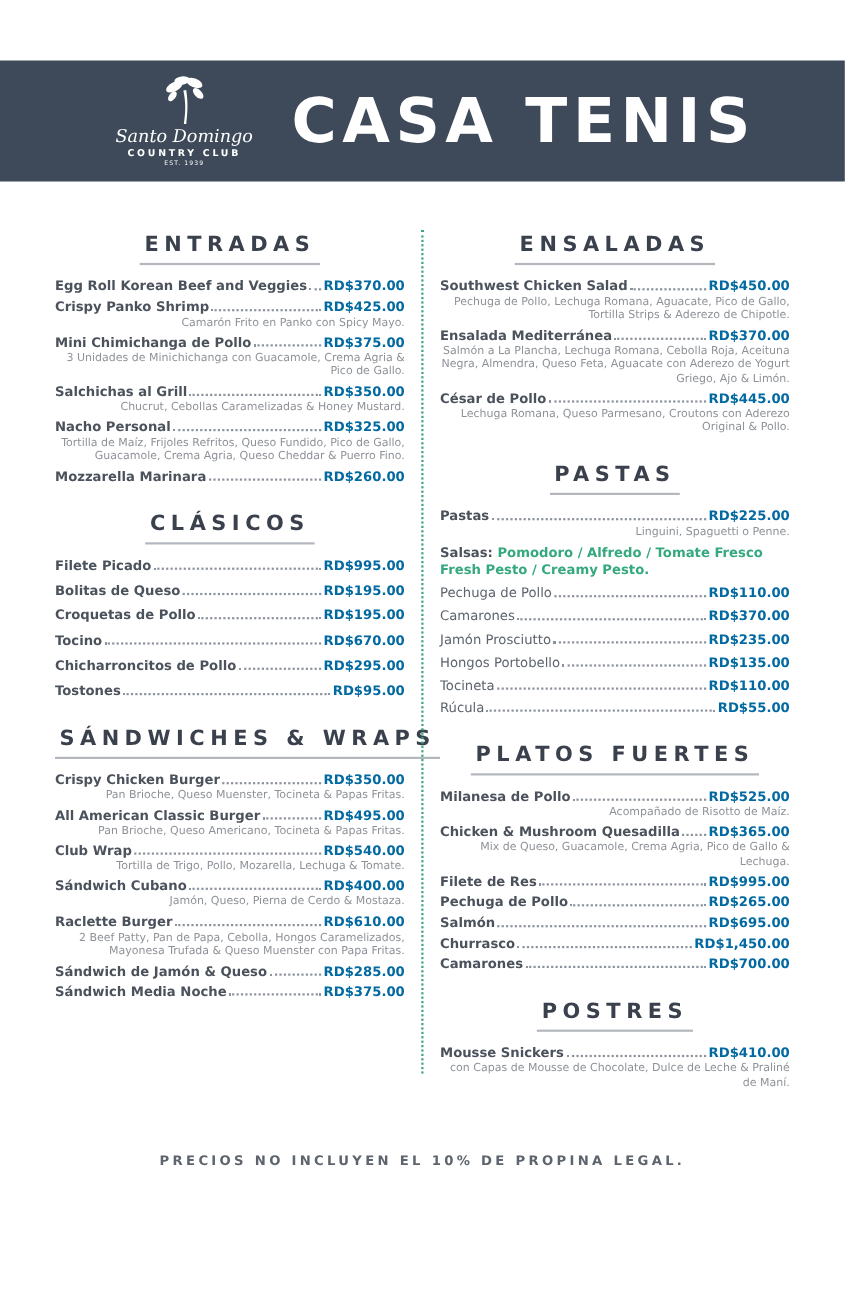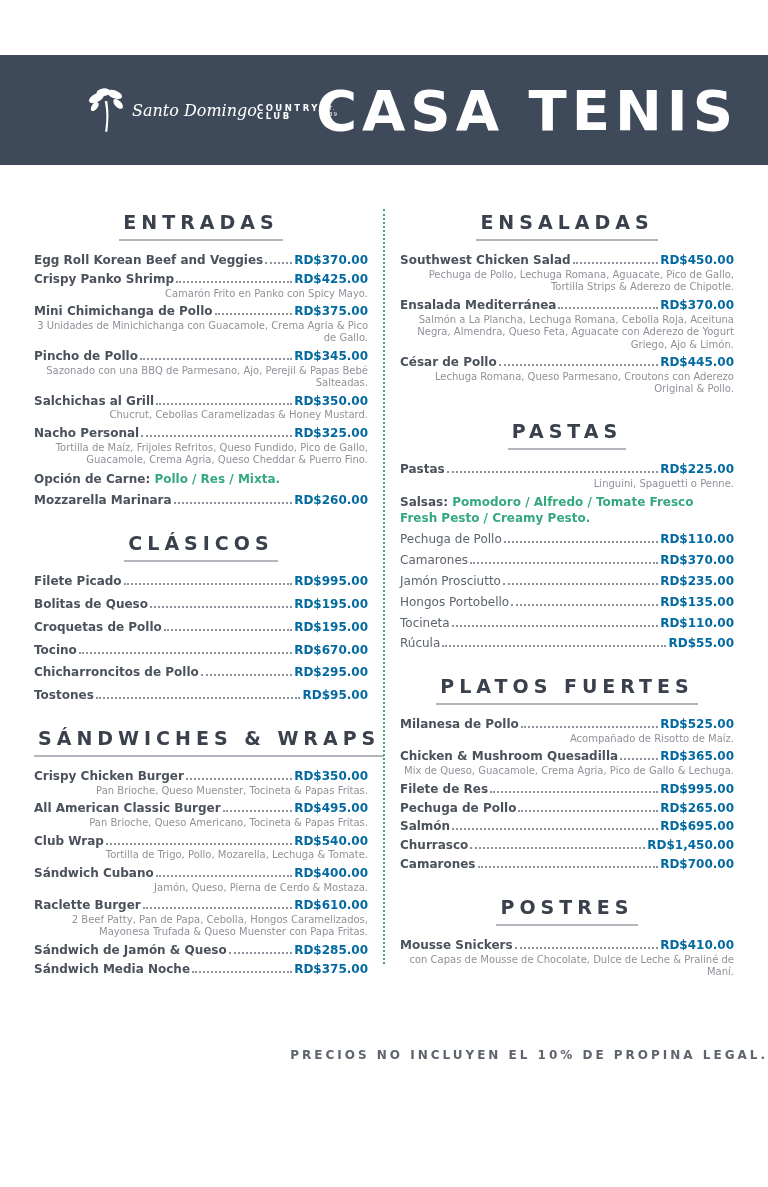--- a/index.html
+++ b/index.html
@@ -13,43 +13,43 @@
   .page { position: relative; width: 768px; height: 1187px; background: #fff; }
 
   
   .band {
     position: absolute; top: 55px; left: 0; width: 768px; height: 110px;
     background: #3e4a59;
     display: flex; align-items: center;
   }
   .logo {
     width: 175px; margin-left: 80px;
-    display: flex; flex-direction: row; align-items: center;
+    display: flex; flex-direction: column; align-items: center;
     color: #fff; line-height: 1; flex: none;
   }
   .logo svg { display: block; }
   .logo-script {
     font-family: "DejaVu Serif", "Liberation Serif", serif;
     font-style: italic; font-size: 16px; margin-top: 2px; white-space: nowrap;
   }
   .logo-sub {
     font-size: 8.5px; font-weight: bold; letter-spacing: 2.5px; margin-top: 4px;
   }
   .logo-est { font-size: 5.5px; letter-spacing: 1px; margin-top: 3px; }
   .title {
     flex: 1; margin: 0; padding: 0 30px 0 10px;
-    text-align: right; color: #ffffff;
+    text-align: left; color: #ffffff;
     font-size: 56px; font-weight: bold; letter-spacing: 5px; white-space: nowrap;
   }
 
   
   .columns {
     position: absolute; top: 165px; left: 0; width: 768px;
     display: flex; align-items: stretch;
-    padding: 0 34px;
+    padding: 0 50px;
   }
   .col { flex: 1; min-width: 0; }
   .divider {
     width: 0; border-left: 2px dotted #3aa87c;
     margin: 44px 15px 20px 15px;
   }
 
   .menu-section { margin-top: 24px; }
   .menu-section:first-child { margin-top: 46px; }
   .section-title {
@@ -81,21 +81,21 @@
   .note-label { color: #4b525c; }
   .note-value { color: #35a97d; white-space: pre-line; }
   .subheader {
     font-size: 12px; font-weight: bold; color: #4b525c; margin: 6px 0 7px 0;
   }
   .wide-gap .dish { margin-bottom: 9px; }
   .toppings-row { margin-bottom: 7px; }
 
   
   .footer {
-    position: absolute; top: 1048px; left: 0; width: 768px; text-align: right;
+    position: absolute; top: 1048px; left: 0; width: 768px; text-align: center;
   }
   .footer-note {
     font-size: 12px; font-weight: bold; letter-spacing: 3px; color: #5d646d;
   }
 </style>
 </head>
 <body>
 
 <div class="page">
 
@@ -142,43 +142,34 @@
           <div class="dish">
             <div class="row">
               <span class="dish-name">Mini Chimichanga de Pollo</span>
               <span class="dots"></span>
               <span class="price">RD$375.00</span>
             </div>
             <div class="desc">3 Unidades de Minichichanga con Guacamole, Crema Agria &amp; Pico de Gallo.</div>
           </div>
           <div class="dish">
             <div class="row">
-              <span class="dish-name">Pincho de Pollo</span>
-              <span class="dots"></span>
-              <span class="price">RD$345.00</span>
-            </div>
-            <div class="desc">Sazonado con una BBQ de Parmesano, Ajo, Perejil &amp; Papas Bebé Salteadas.</div>
-          </div>
-          <div class="dish">
-            <div class="row">
               <span class="dish-name">Salchichas al Grill</span>
               <span class="dots"></span>
               <span class="price">RD$350.00</span>
             </div>
             <div class="desc">Chucrut, Cebollas Caramelizadas &amp; Honey Mustard.</div>
           </div>
           <div class="dish">
             <div class="row">
               <span class="dish-name">Nacho Personal</span>
               <span class="dots"></span>
               <span class="price">RD$325.00</span>
             </div>
             <div class="desc">Tortilla de Maíz, Frijoles Refritos, Queso Fundido, Pico de Gallo, Guacamole, Crema Agria, Queso Cheddar &amp; Puerro Fino.</div>
           </div>
-          <div class="note"><span class="note-label">Opción de Carne: </span><span class="note-value">Pollo / Res / Mixta.</span></div>
           <div class="dish">
             <div class="row">
               <span class="dish-name">Mozzarella Marinara</span>
               <span class="dots"></span>
               <span class="price">RD$260.00</span>
             </div>
           </div>
         </section>
         <section class="menu-section wide-gap">
           <h2 class="section-title">CLÁSICOS</h2>

